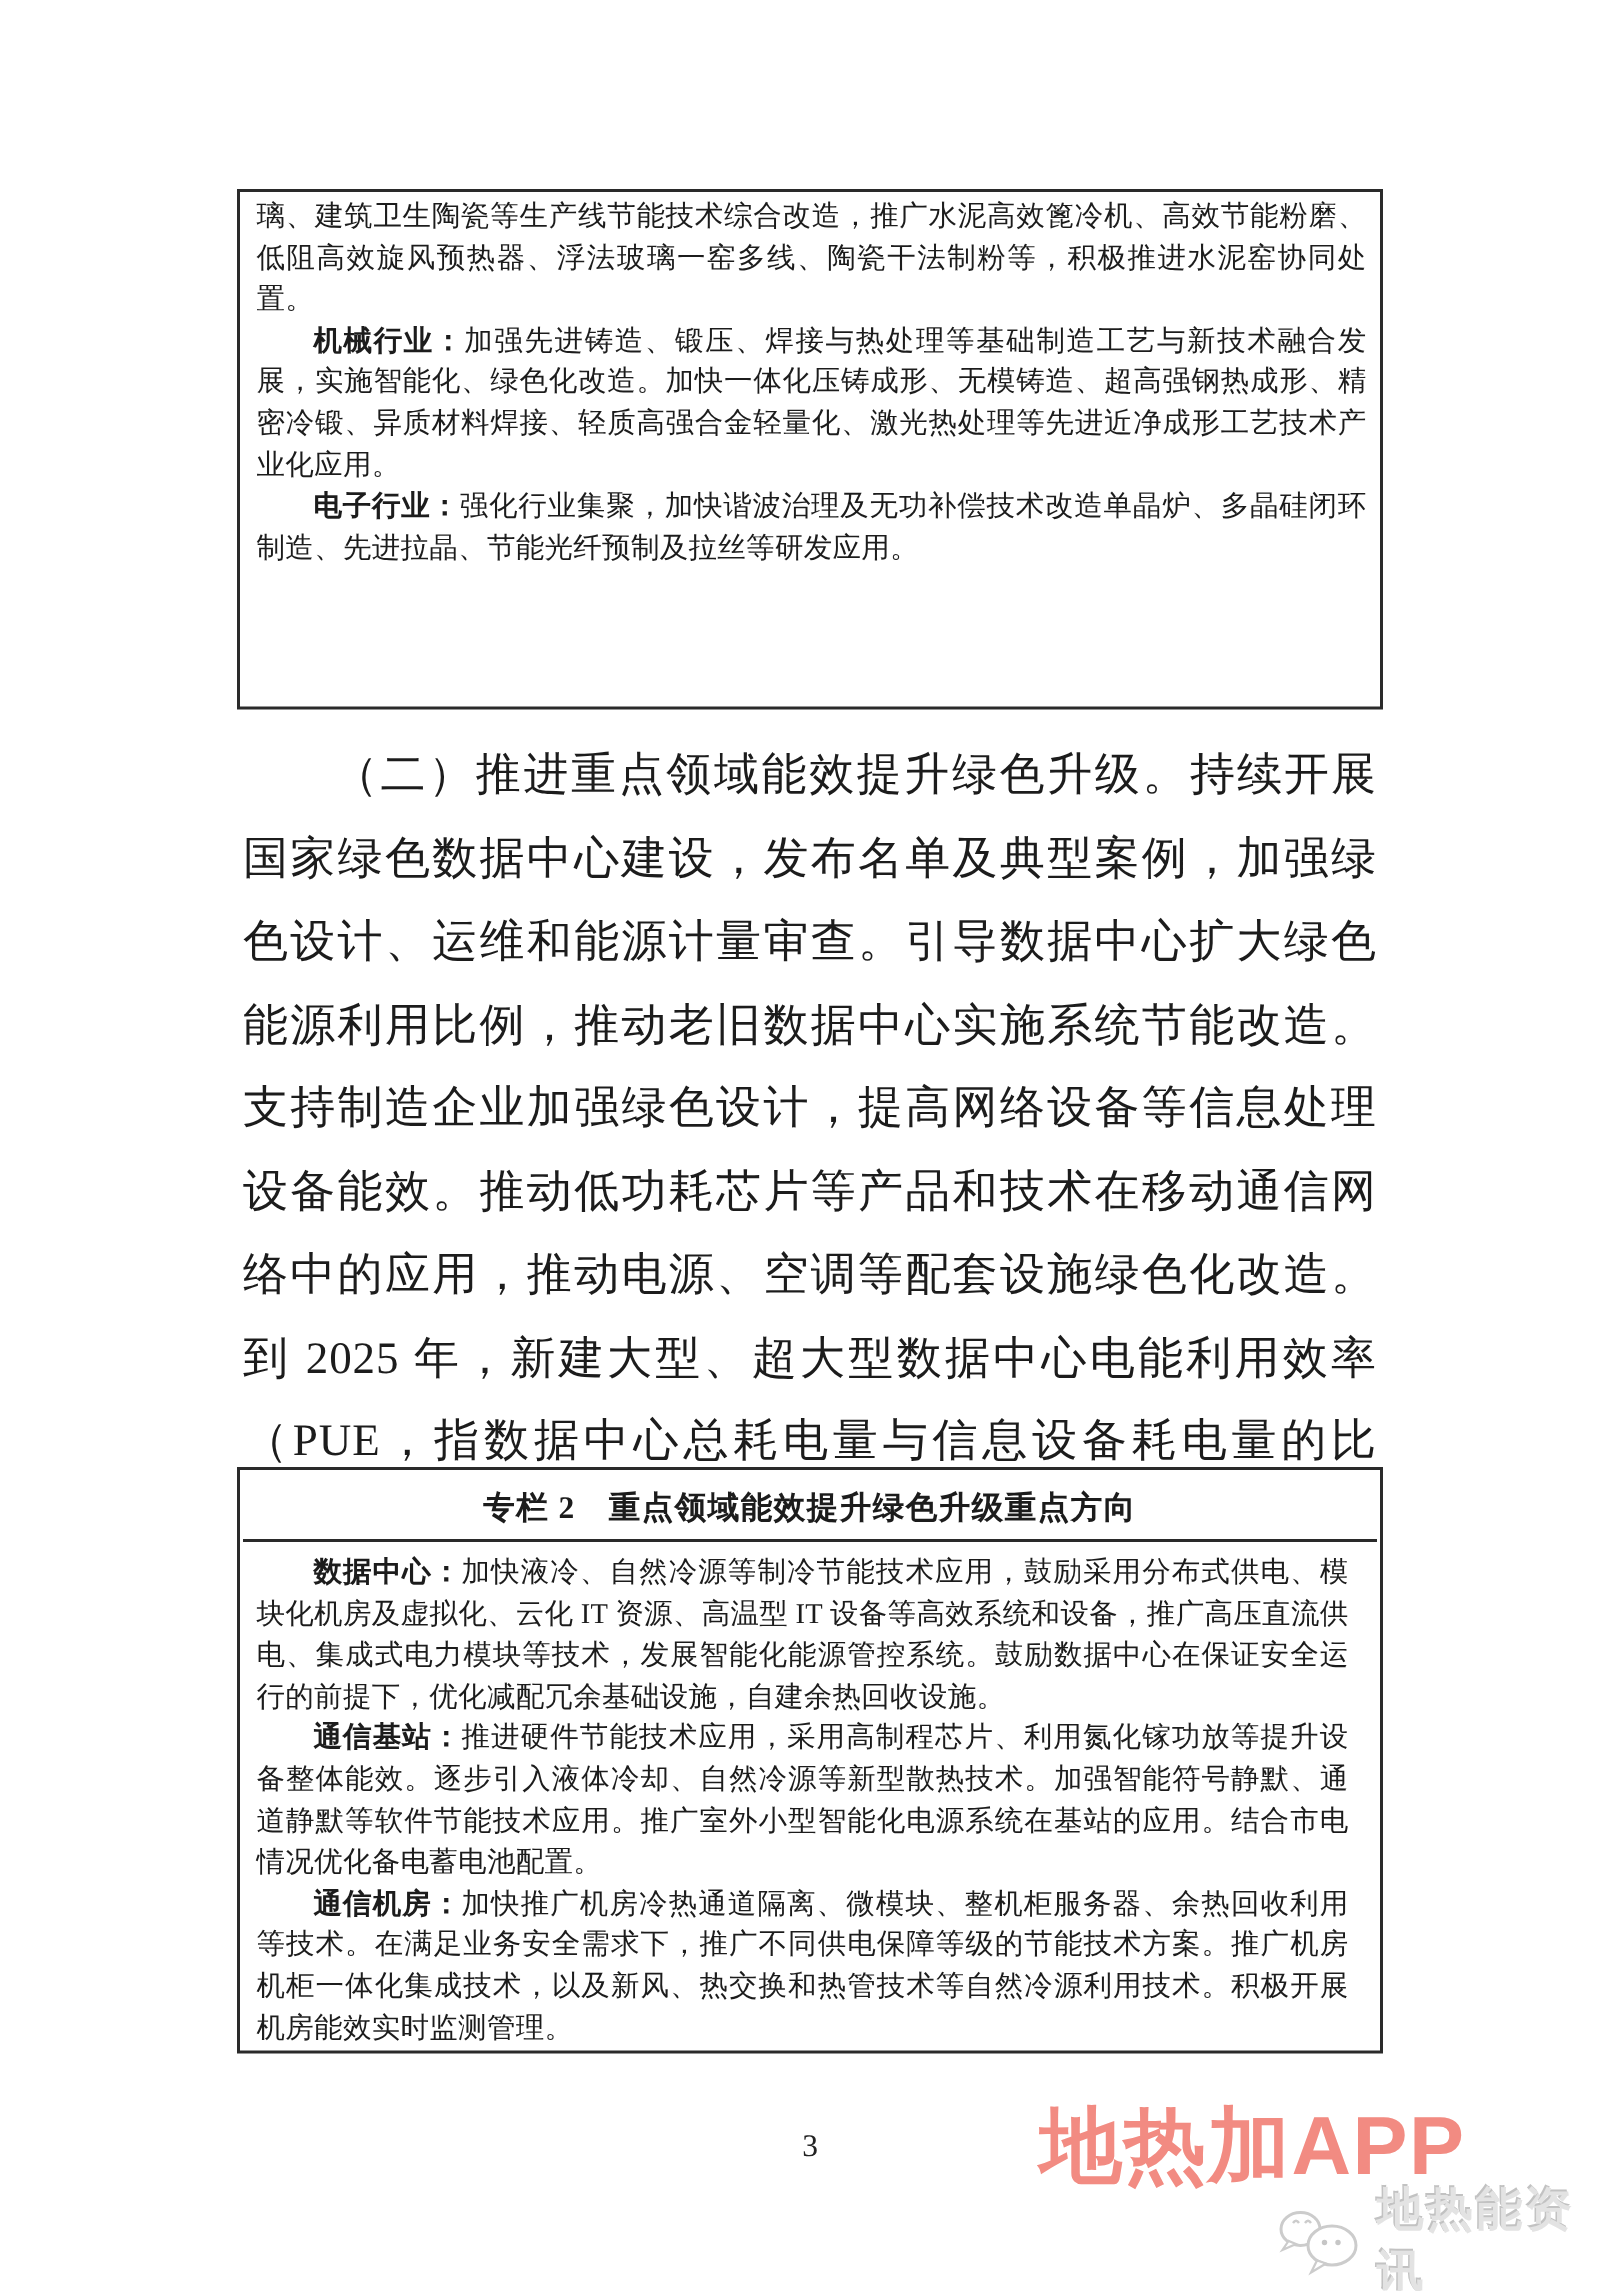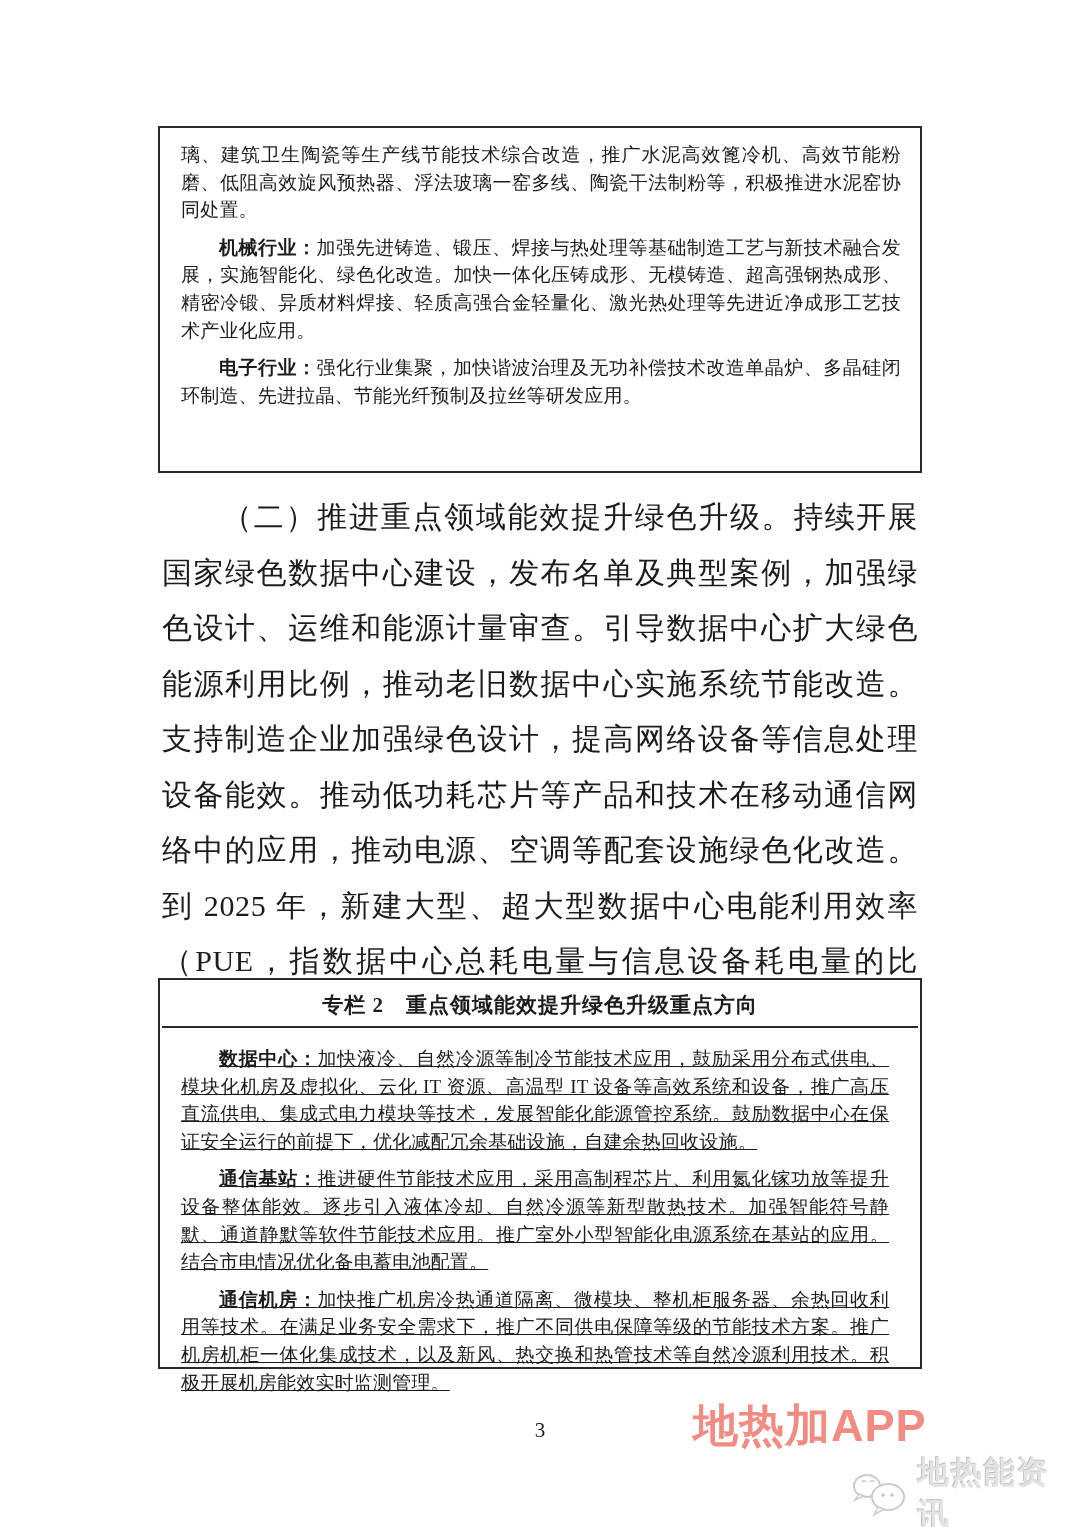--- a/index.html
+++ b/index.html
@@ -19,40 +19,40 @@
     left: 158px;
     width: 764px;
     border: 2px solid #2a2a2a;
     box-sizing: border-box;
     background: #ffffff;
   }
   #box1 { top: 126px; height: 347px; padding: 3px 9px 0 11px; }
   #box2 { top: 978px; height: 391px; }
 
   .boxed-para {
-    margin: 10px;
+    margin: 0;
     font-size: 19px;
     line-height: 27.6px;
     text-align: justify;
     text-indent: 2em;
     letter-spacing: 0.2px;
   }
   .boxed-para.no-indent { text-indent: 0; }
   .boxed-para b { font-weight: bold; }
 
   .box2-title {
     margin: 2px;
     padding: 9px 0 7px 0;
     text-align: center;
     font-weight: bold;
     font-size: 21px;
     border-bottom: 2px solid #2a2a2a;
     letter-spacing: 1px;
   }
-  .box2-content { padding: 5px 21px 0 11px; text-decoration: underline; }
+  .box2-content { padding: 5px 21px 0 11px; }
 
   
   .body-para {
     position: absolute;
     left: 162px;
     top: 489px;
     width: 756px;
     margin: 0;
     font-size: 30px;
     line-height: 55.5px;
@@ -71,21 +71,21 @@
     text-align: center;
     font-size: 21px;
     color: #222;
   }
   .watermark {
     position: absolute;
     top: 1403px;
     left: 693px;
     font-family: "Liberation Sans", "DejaVu Sans", sans-serif;
     font-weight: bold;
-    font-size: 45px;
+    font-size: 55px;
     letter-spacing: 1px;
     line-height: 1;
   }
   .brand {
     position: absolute;
     top: 1452px;
     left: 850px;
     display: flex;
     align-items: center;
     gap: 6px;

